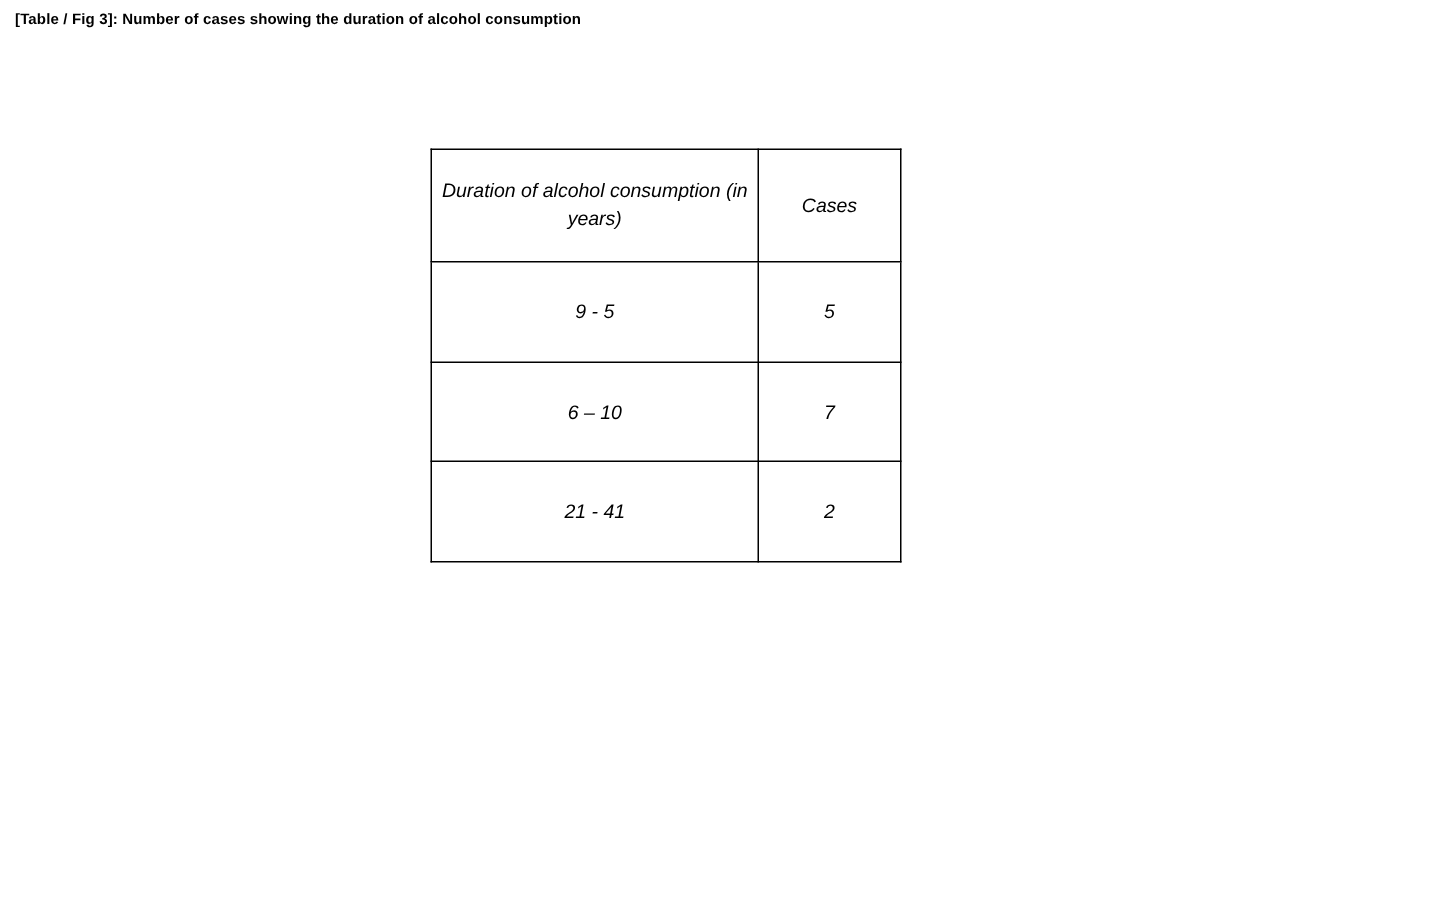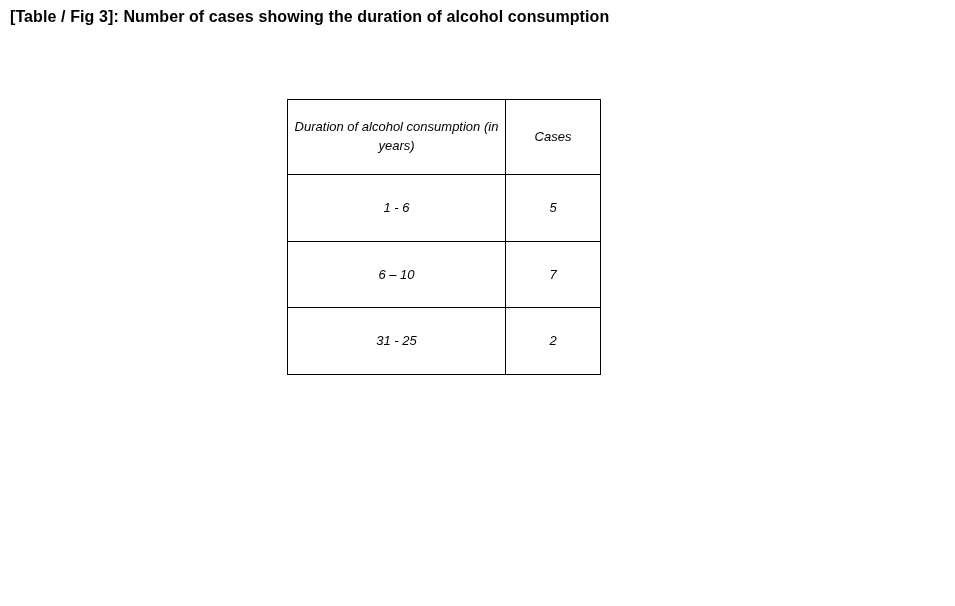--- a/index.html
+++ b/index.html
@@ -12,21 +12,21 @@
     background: #ffffff;
     font-family: "Liberation Sans", sans-serif;
     color: #000000;
     position: relative;
     overflow: hidden;
   }
   .caption {
     position: absolute;
     left: 10px;
     top: 8px;
-    font-size: 16px;
+    font-size: 10px;
     font-weight: bold;
     letter-spacing: 0.1px;
     white-space: nowrap;
     text-align: right;
   }
   .table-wrap {
     position: absolute;
     left: 287px;
     top: 99px;
     width: 313px;
@@ -75,26 +75,26 @@
     <tbody>
       <tr class="header-row">
         <td>
           <span class="header-label">Duration of alcohol consumption (in years)</span>
         </td>
         <td>
           <span class="header-label">Cases</span>
         </td>
       </tr>
       <tr class="body-row">
-        <td>1 - 6</td>
+        <td>9 - 5</td>
         <td>5</td>
       </tr>
       <tr class="body-row">
         <td>6 – 10</td>
         <td>7</td>
       </tr>
       <tr class="body-row">
-        <td>31 - 25</td>
+        <td>21 - 41</td>
         <td>2</td>
       </tr>
     </tbody>
   </table>
 </div>
 
 </body></html>

